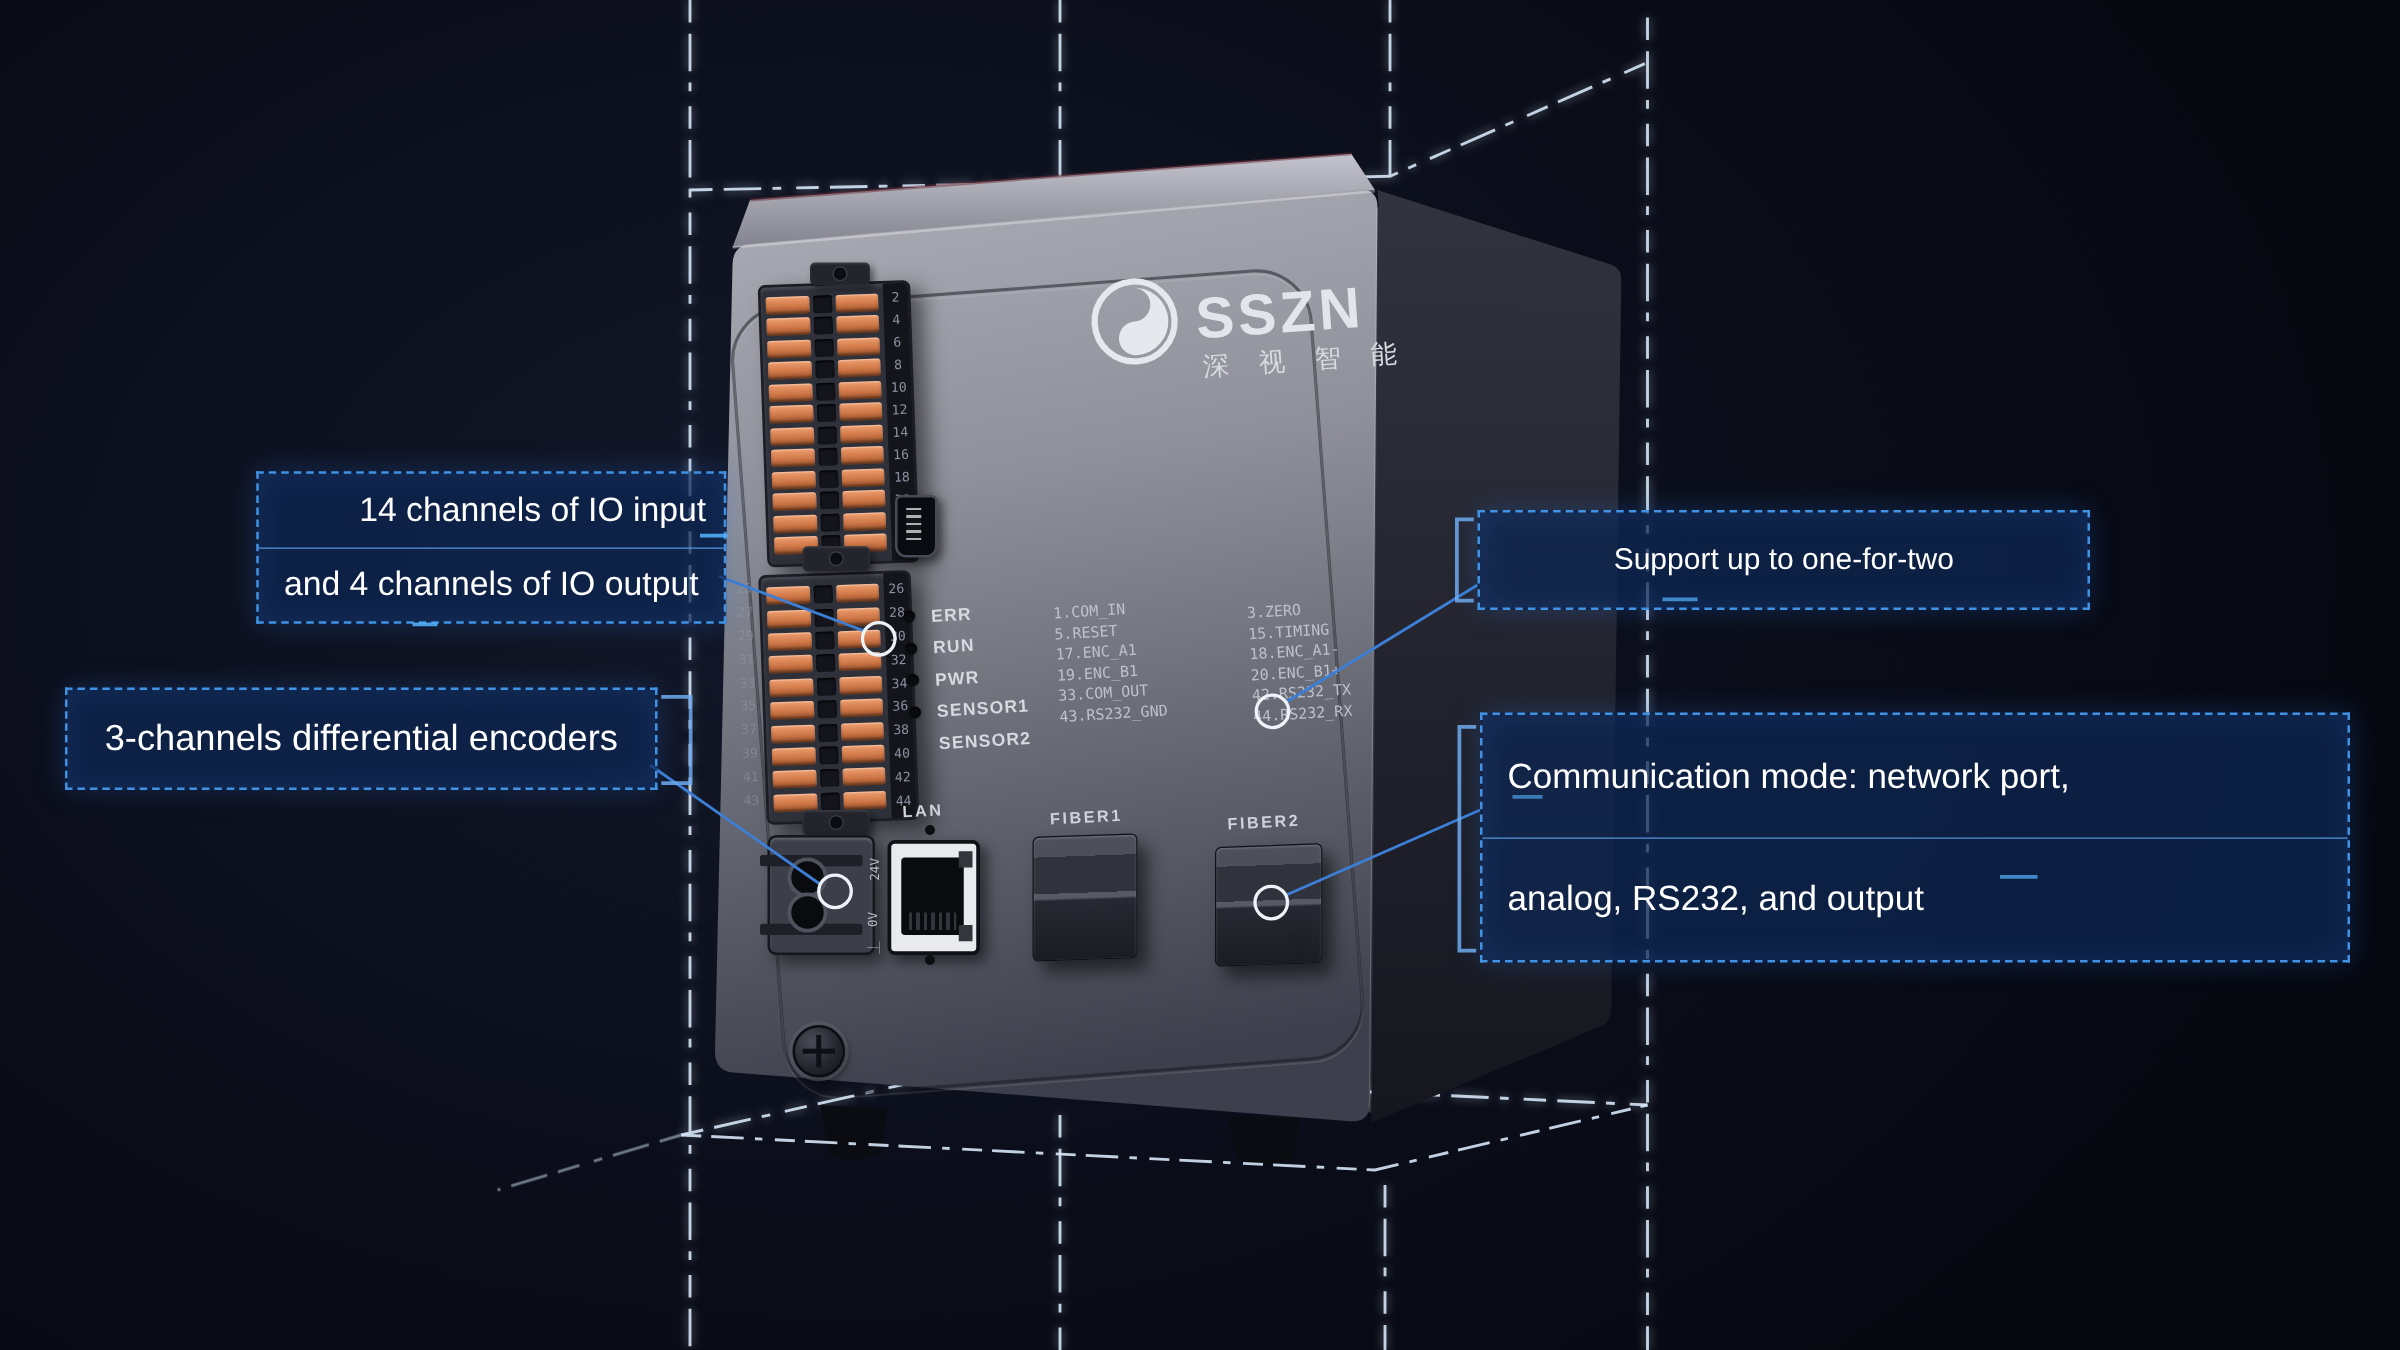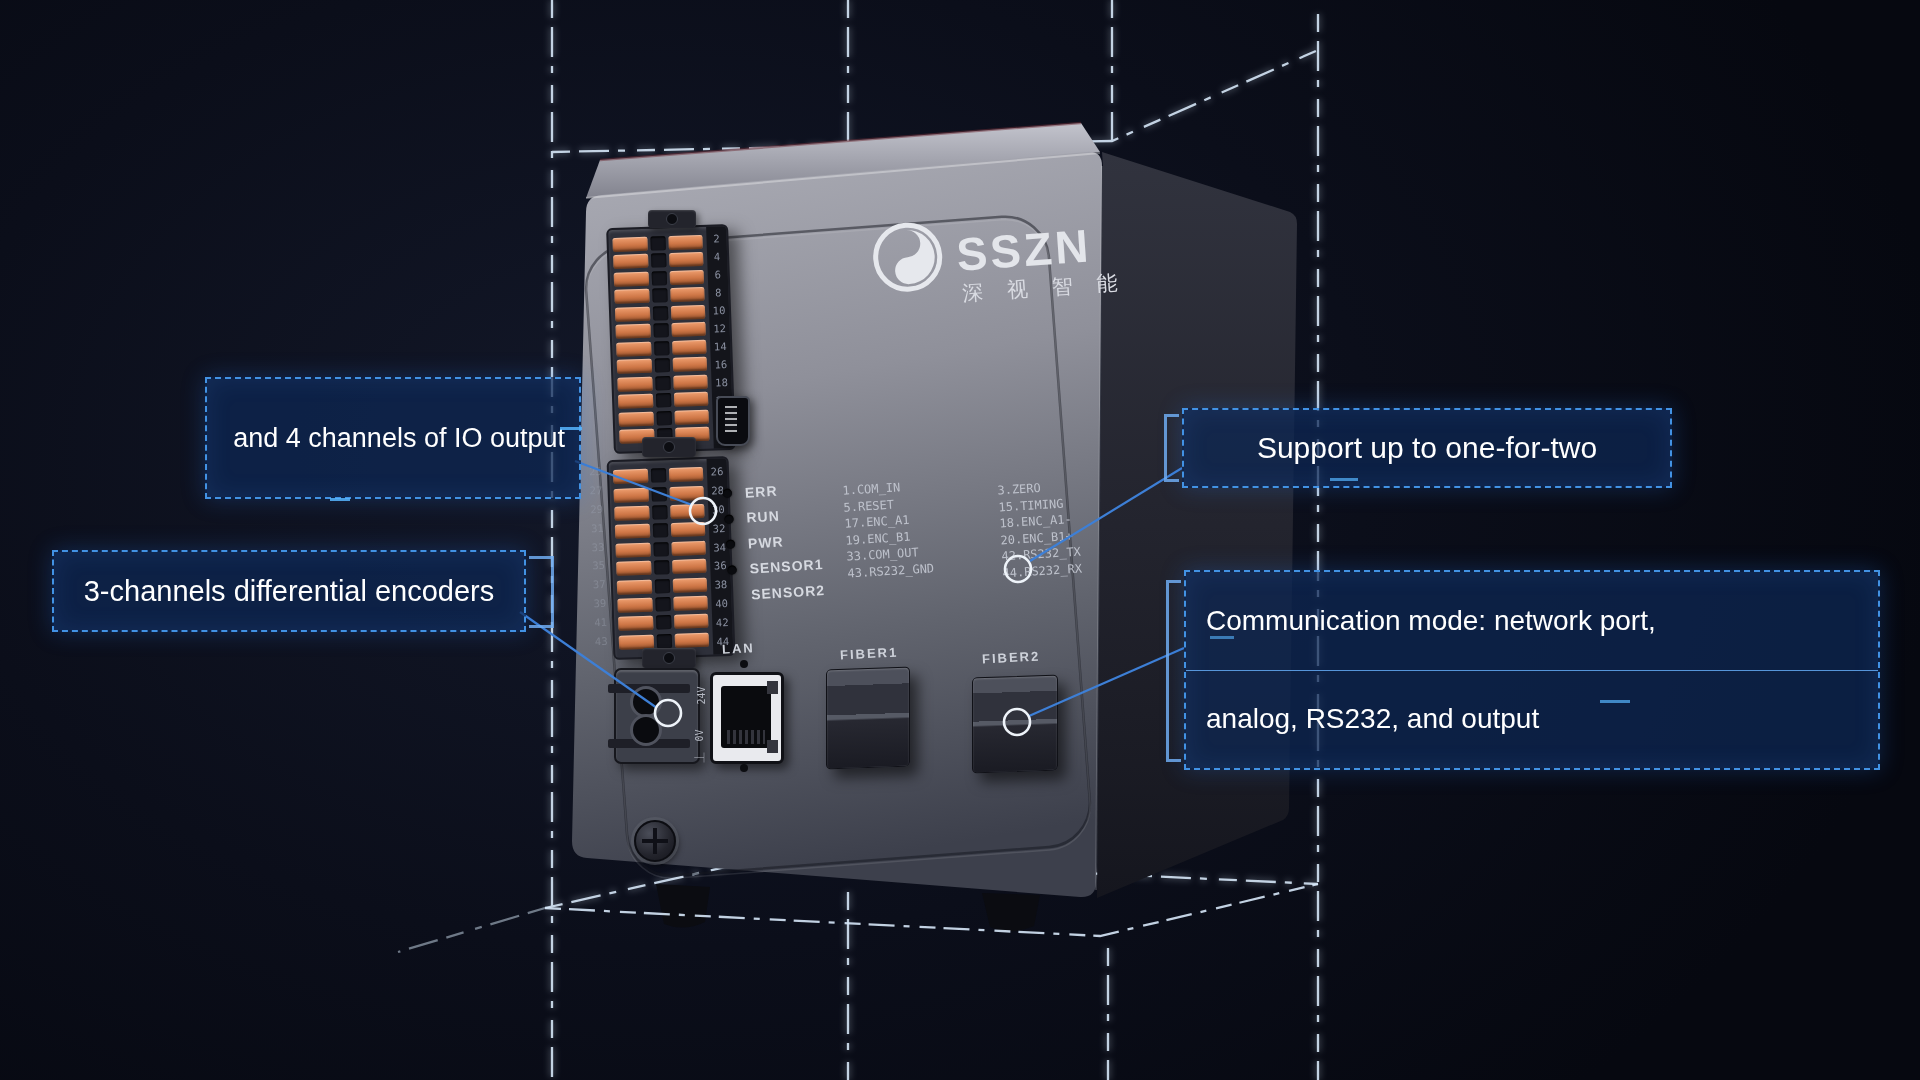--- a/index.html
+++ b/index.html
@@ -88,21 +88,21 @@
 
   
   .callout{position:absolute;z-index:6;border:2px dashed var(--accent);background:var(--calloutBg);
            box-shadow:0 0 22px rgba(40,110,220,.28), inset 0 0 26px rgba(70,140,240,.12);
            color:#fff;display:flex;flex-direction:column;}
   .callout .row{flex:1;display:flex;align-items:center;justify-content:center;padding:0 14px;white-space:nowrap;}
   .callout .row + .row{border-top:1.5px solid rgba(100,170,245,.85);}
   #co-io{left:205px;top:377px;width:372px;height:118px;font-size:27px;}
   #co-io .row:first-child{justify-content:flex-end;}
   #co-enc{left:52px;top:550px;width:470px;height:78px;font-size:29px;}
-  #co-one{left:1182px;top:408px;width:486px;height:76px;font-size:30px;}
+  #co-one{left:1182px;top:408px;width:486px;height:76px;font-size:24px;}
   #co-comm{left:1184px;top:570px;width:692px;height:196px;font-size:28px;}
   #co-comm .row{justify-content:flex-start;padding-left:20px;}
 
   .bracket{position:absolute;z-index:6;border:0 solid rgba(110,170,240,.85);}
   .br-right{left:529px;top:556px;width:22px;height:66px;border-right-width:3px;border-top-width:3px;border-bottom-width:3px;}
   .br-left1{left:1164px;top:414px;width:12px;height:62px;border-left-width:3px;border-top-width:3px;border-bottom-width:3px;}
   .br-left2{left:1166px;top:580px;width:12px;height:176px;border-left-width:3px;border-top-width:3px;border-bottom-width:3px;}
 
   .glitch{position:absolute;z-index:7;background:#57b6ff;opacity:.85;}
 </style>
@@ -425,20 +425,21 @@
     </g>
     <g stroke="#eef3f9" stroke-width="2.6" fill="none">
       <circle cx="703" cy="511" r="13"></circle>
       <circle cx="668" cy="713" r="13"></circle>
       <circle cx="1018" cy="569" r="13"></circle>
       <circle cx="1017" cy="722" r="13"></circle>
     </g>
   </svg>
 
   <div class="callout" id="co-io">
+    <div class="row">14 channels of IO input</div>
     <div class="row">and 4 channels of IO output</div>
   </div>
   <div class="callout" id="co-enc">
     <div class="row">3-channels differential encoders</div>
   </div>
   <div class="callout" id="co-one">
     <div class="row">Support up to one-for-two</div>
   </div>
   <div class="callout" id="co-comm">
     <div class="row">Communication mode: network port,</div>

